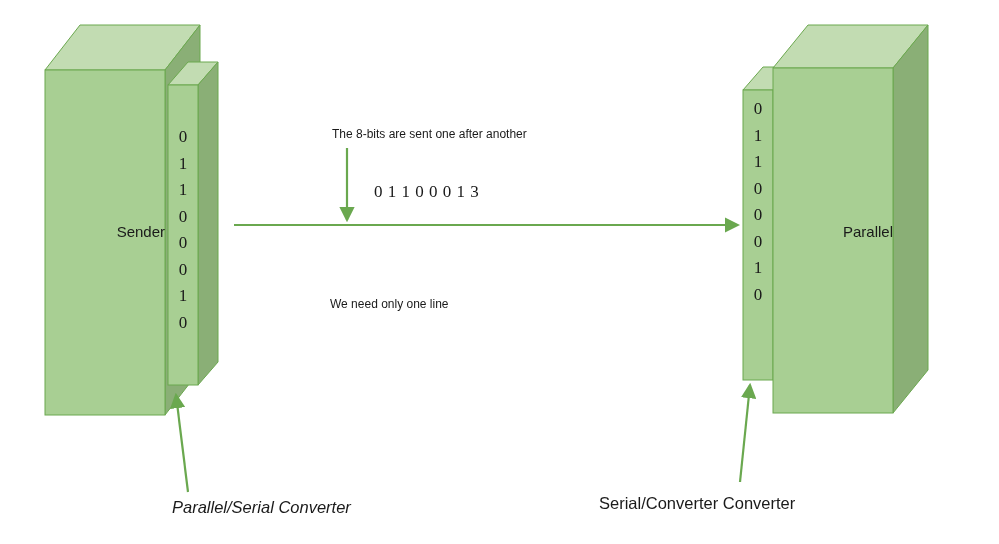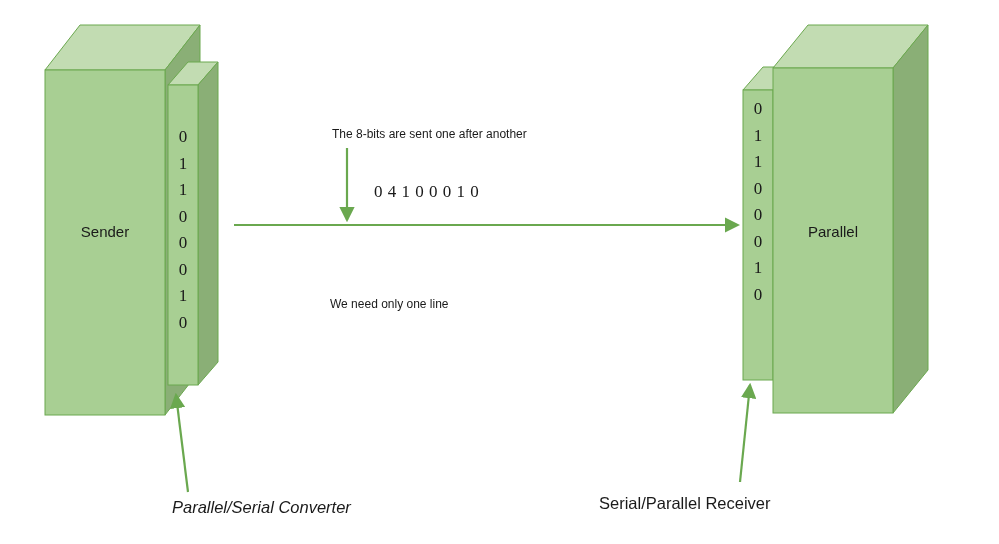--- a/index.html
+++ b/index.html
@@ -23,21 +23,21 @@
     height: 544px;
   }
   .lbl {
     position: absolute;
     color: #1a1a1a;
     white-space: nowrap;
     font-family: "Liberation Sans", sans-serif;
   }
   .box-title {
     font-size: 15px;
-    text-align: center;
+    text-align: right;
   }
   .caption {
     font-size: 16.5px;
   }
   .center-note {
     font-size: 12px;
   }
   .bitstream {
     font-family: "Liberation Serif", serif;
     font-size: 17px;
@@ -127,21 +127,21 @@
       <div>1</div>
       <div>0</div>
       <div>0</div>
       <div>0</div>
       <div>1</div>
       <div>0</div>
     </div>
 
   <div class="lbl center-note" style="left:332px; top:127px;">The 8-bits are sent one after another</div>
 
-  <div class="lbl bitstream" style="left:374px; top:182px;">0  4  1  0  0  0  1  0</div>
+  <div class="lbl bitstream" style="left:374px; top:182px;">0  1  1  0  0  0  1  3</div>
 
   <div class="lbl center-note" style="left:330px; top:297px;">We need only one line</div>
 
   <div class="lbl caption" style="left:172px; top:498px;font-style:italic;">Parallel/Serial Converter</div>
 
-  <div class="lbl caption" style="left:599px; top:494px;">Serial/Parallel Receiver</div>
+  <div class="lbl caption" style="left:599px; top:494px;">Serial/Converter Converter</div>
 
 </div>
 
 </body></html>

